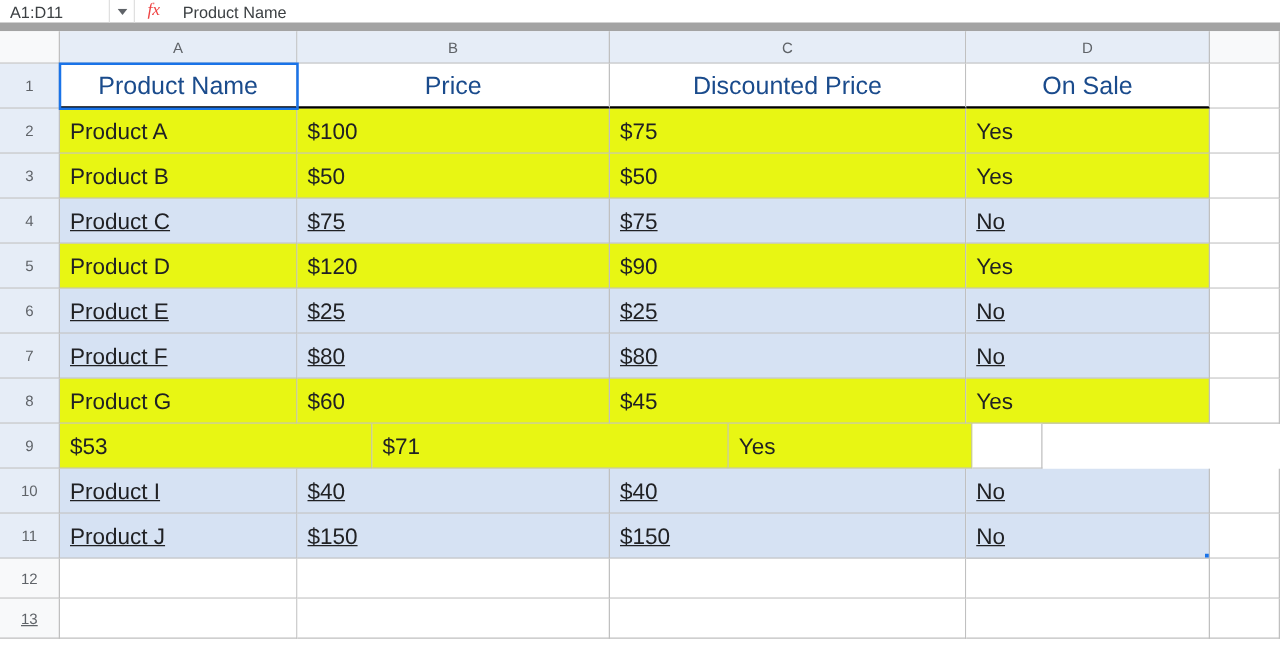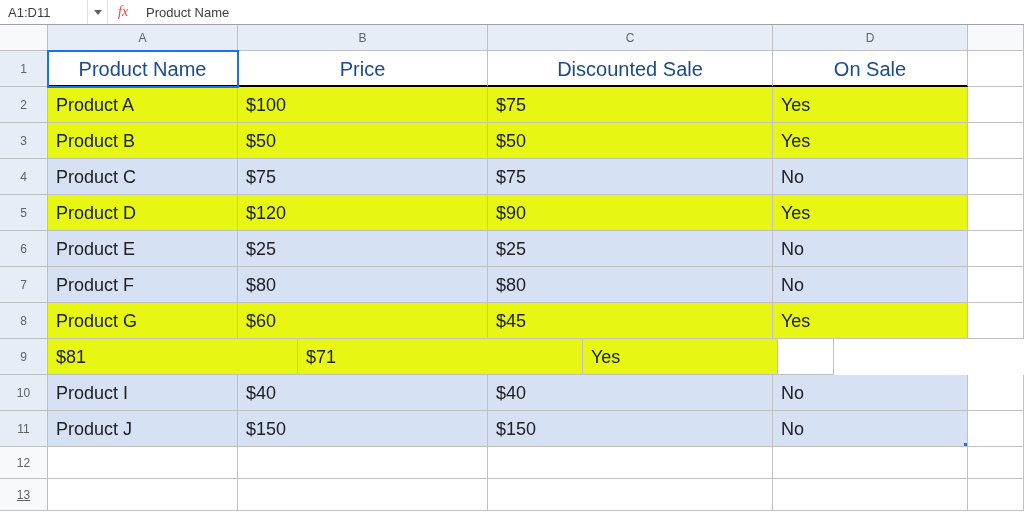--- a/index.html
+++ b/index.html
@@ -9,21 +9,21 @@
       font-size: 14px;
       color: #202124;
       overflow: hidden;
       width: 1024px;
       height: 521px;
     }
     .formula-bar {
       display: flex;
       align-items: center;
       height: 25px;
-      border-bottom: 1px solid #a3a3a3;
+      border-bottom: 7px solid #a3a3a3;
       background: #fff;
     }
     .name-box {
       width: 88px;
       height: 100%;
       display: flex;
       align-items: center;
       padding: 0 8px;
       border-right: 1px solid #e0e0e0;
       font-size: 13px;
@@ -104,21 +104,21 @@
       white-space: nowrap;
     }
     .header-cell {
       text-align: center;
       background: #fff;
       color: #1a4b8c;
       font-size: 20px;
       border-bottom: 2px solid #000;
     }
     .cell.hl { background: #e8f613; }
-    .cell.sel { background: #d6e2f3; }
+    .cell.sel { background: #d6e2f3; text-decoration: underline; }
     .cell.active {
       outline: 2px solid #1a73e8;
       outline-offset: -1px;
       position: relative;
       z-index: 2;
     }
     .c-a { width: 190px; }
     .c-b { width: 250px; }
     .c-c { width: 285px; }
     .c-d { width: 195px; }
@@ -165,21 +165,21 @@
           <div class="col-header c-c sel-col">C</div>
           <div class="col-header c-d sel-col">D</div>
           <div class="col-header c-e"></div>
         </div>
     </div>
     <div id="gridrows">
         <div class="row">
           <div class="row-header sel-row" style="height: 36px;">1</div>
           <div class="cell header-cell c-a active">Product Name</div>
           <div class="cell header-cell c-b">Price</div>
-          <div class="cell header-cell c-c">Discounted Sale</div>
+          <div class="cell header-cell c-c">Discounted Price</div>
           <div class="cell header-cell c-d">On Sale</div>
           <div class="cell empty-cell c-e"></div>
         </div>
         <div class="row">
           <div class="row-header sel-row" style="height: 36px;">2</div>
           <div class="cell c-a hl">Product A</div>
           <div class="cell c-b hl">$100</div>
           <div class="cell c-c hl">$75</div>
           <div class="cell c-d hl">Yes</div>
           <div class="cell empty-cell c-e"></div>
@@ -227,21 +227,21 @@
         <div class="row">
           <div class="row-header sel-row" style="height: 36px;">8</div>
           <div class="cell c-a hl">Product G</div>
           <div class="cell c-b hl">$60</div>
           <div class="cell c-c hl">$45</div>
           <div class="cell c-d hl">Yes</div>
           <div class="cell empty-cell c-e"></div>
         </div>
         <div class="row">
           <div class="row-header sel-row" style="height: 36px;">9</div>
-          <div class="cell c-b hl">$81</div>
+          <div class="cell c-b hl">$53</div>
           <div class="cell c-c hl">$71</div>
           <div class="cell c-d hl">Yes</div>
           <div class="cell empty-cell c-e"></div>
         </div>
         <div class="row">
           <div class="row-header sel-row" style="height: 36px;">10</div>
           <div class="cell c-a sel">Product I</div>
           <div class="cell c-b sel">$40</div>
           <div class="cell c-c sel">$40</div>
           <div class="cell c-d sel">No</div>

